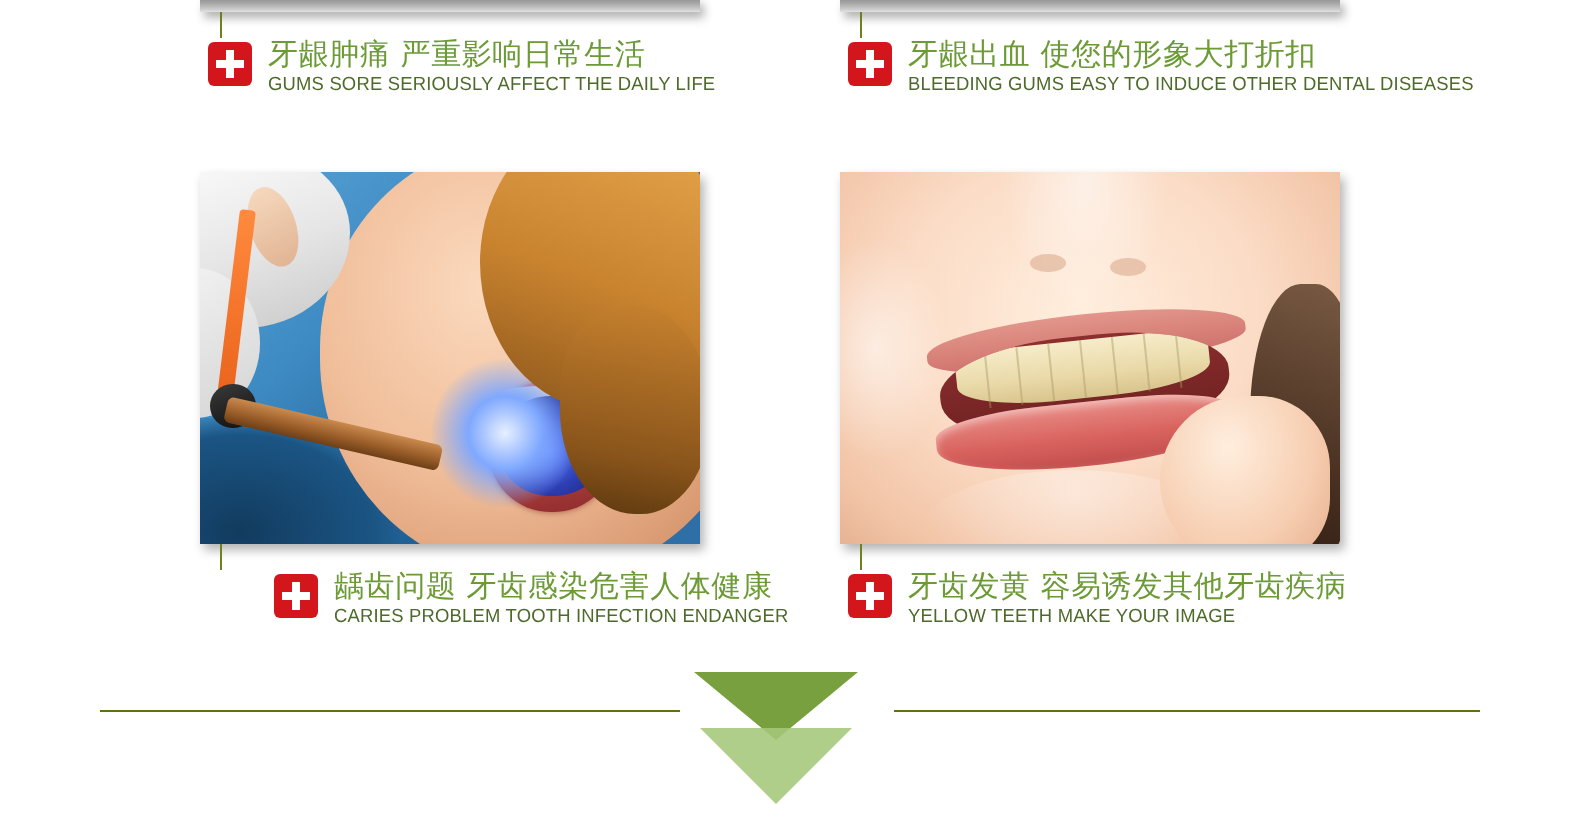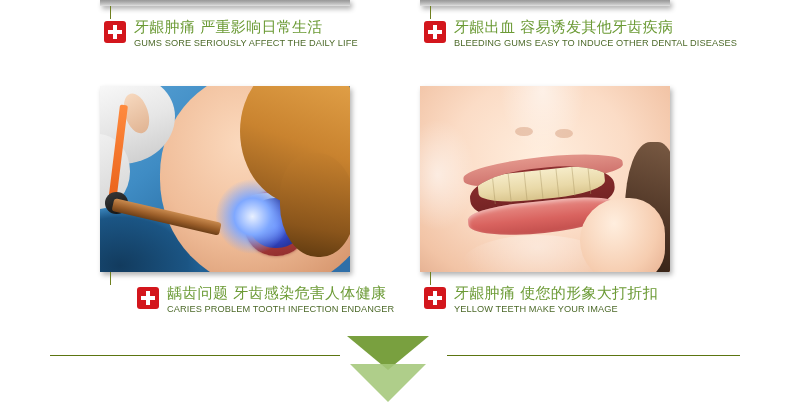--- a/index.html
+++ b/index.html
@@ -158,21 +158,21 @@
     <div class="cross"></div>
     <div class="cap-text">
       <div class="cap-zh">牙龈肿痛 严重影响日常生活</div>
       <div class="cap-en">GUMS SORE SERIOUSLY AFFECT THE DAILY LIFE</div>
     </div>
   </div>
 
   <div class="caption" style="left:424px;top:20px;">
     <div class="cross"></div>
     <div class="cap-text">
-      <div class="cap-zh">牙龈出血 容易诱发其他牙齿疾病</div>
+      <div class="cap-zh">牙龈出血 使您的形象大打折扣</div>
       <div class="cap-en">BLEEDING GUMS EASY TO INDUCE OTHER DENTAL DISEASES</div>
     </div>
   </div>
 
   <div class="photo" style="left:100px;top:86px;width:250px;height:186px;">
     <div class="inner art-dental">
       <div class="ad-chair"></div>
       <div class="ad-chair2"></div>
       <div class="ad-head">
         <div class="ad-brow l"></div>
@@ -230,21 +230,21 @@
     <div class="cross"></div>
     <div class="cap-text">
       <div class="cap-zh">龋齿问题 牙齿感染危害人体健康</div>
       <div class="cap-en">CARIES PROBLEM TOOTH INFECTION ENDANGER</div>
     </div>
   </div>
 
   <div class="caption" style="left:424px;top:286px;">
     <div class="cross"></div>
     <div class="cap-text">
-      <div class="cap-zh">牙龈肿痛 使您的形象大打折扣</div>
+      <div class="cap-zh">牙齿发黄 容易诱发其他牙齿疾病</div>
       <div class="cap-en">YELLOW TEETH MAKE YOUR IMAGE</div>
     </div>
   </div>
 
   <div class="rule" style="left:50px;top:355px;width:290px;"></div>
   <div class="rule" style="left:447px;top:355px;width:293px;"></div>
 
   <div class="arrow-wrap" style="left:347px;top:336px;width:82px;height:70px;">
     <div class="tri tri-top"></div>
     <div class="tri tri-bot"></div>

